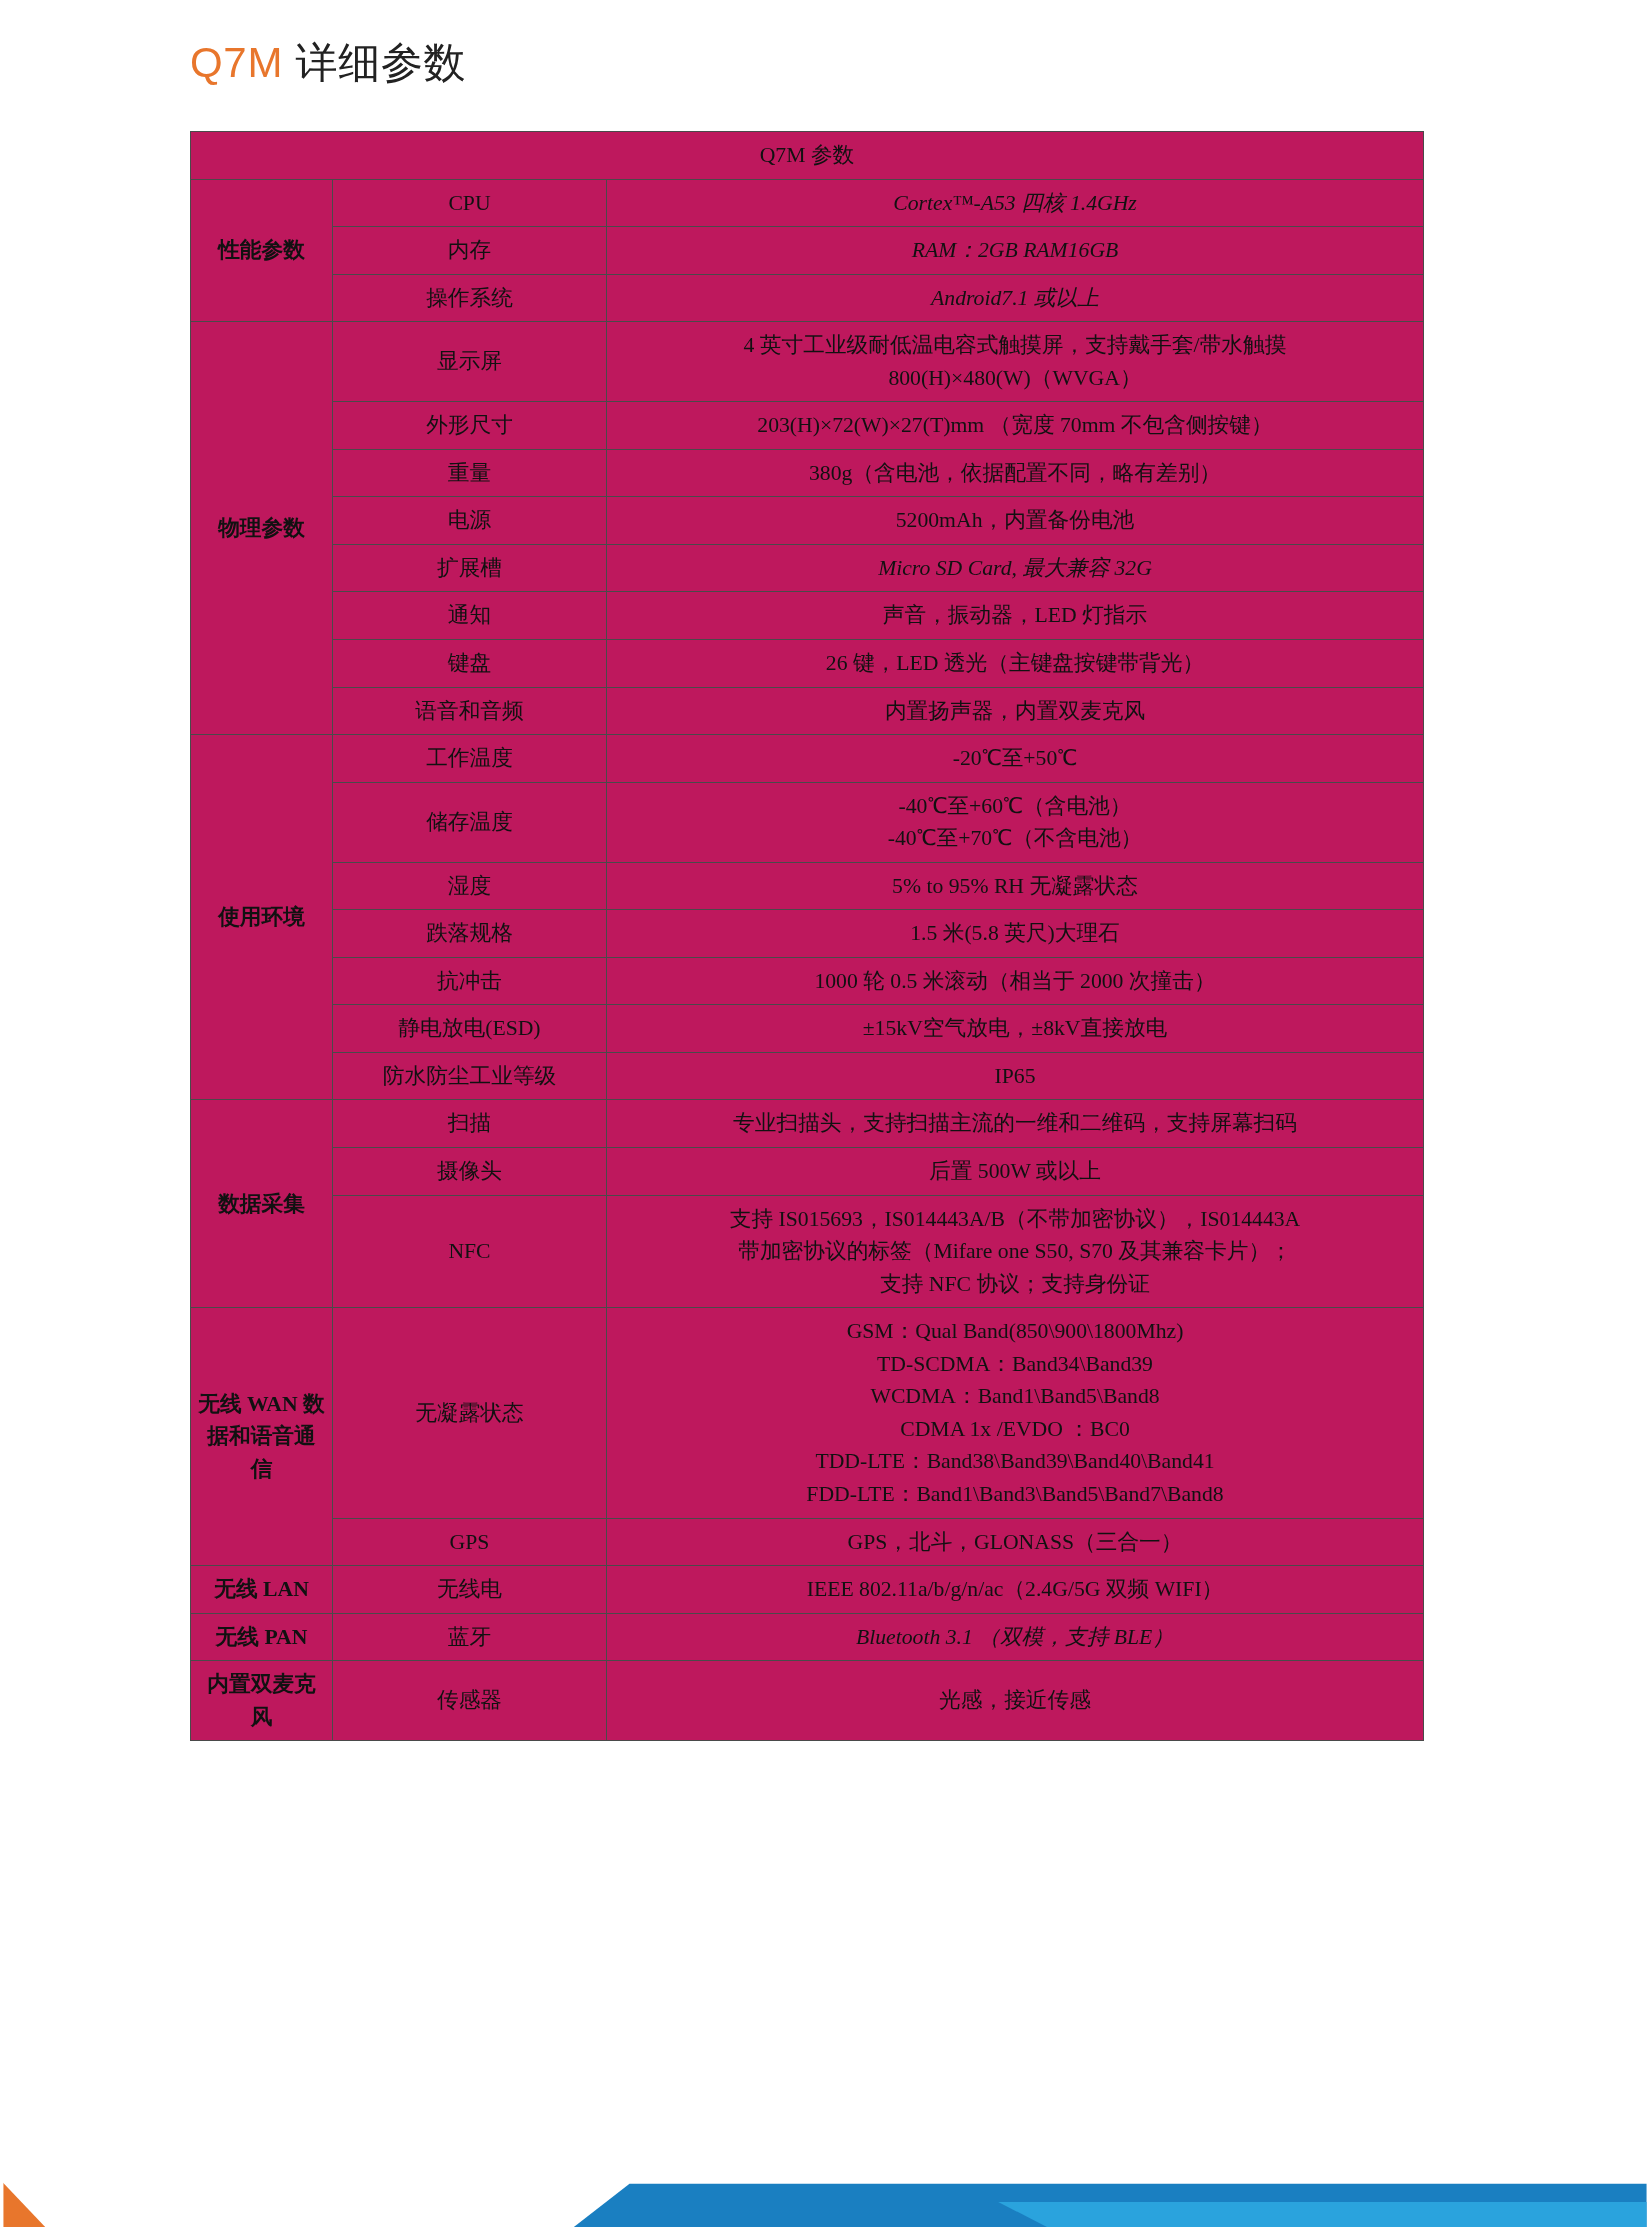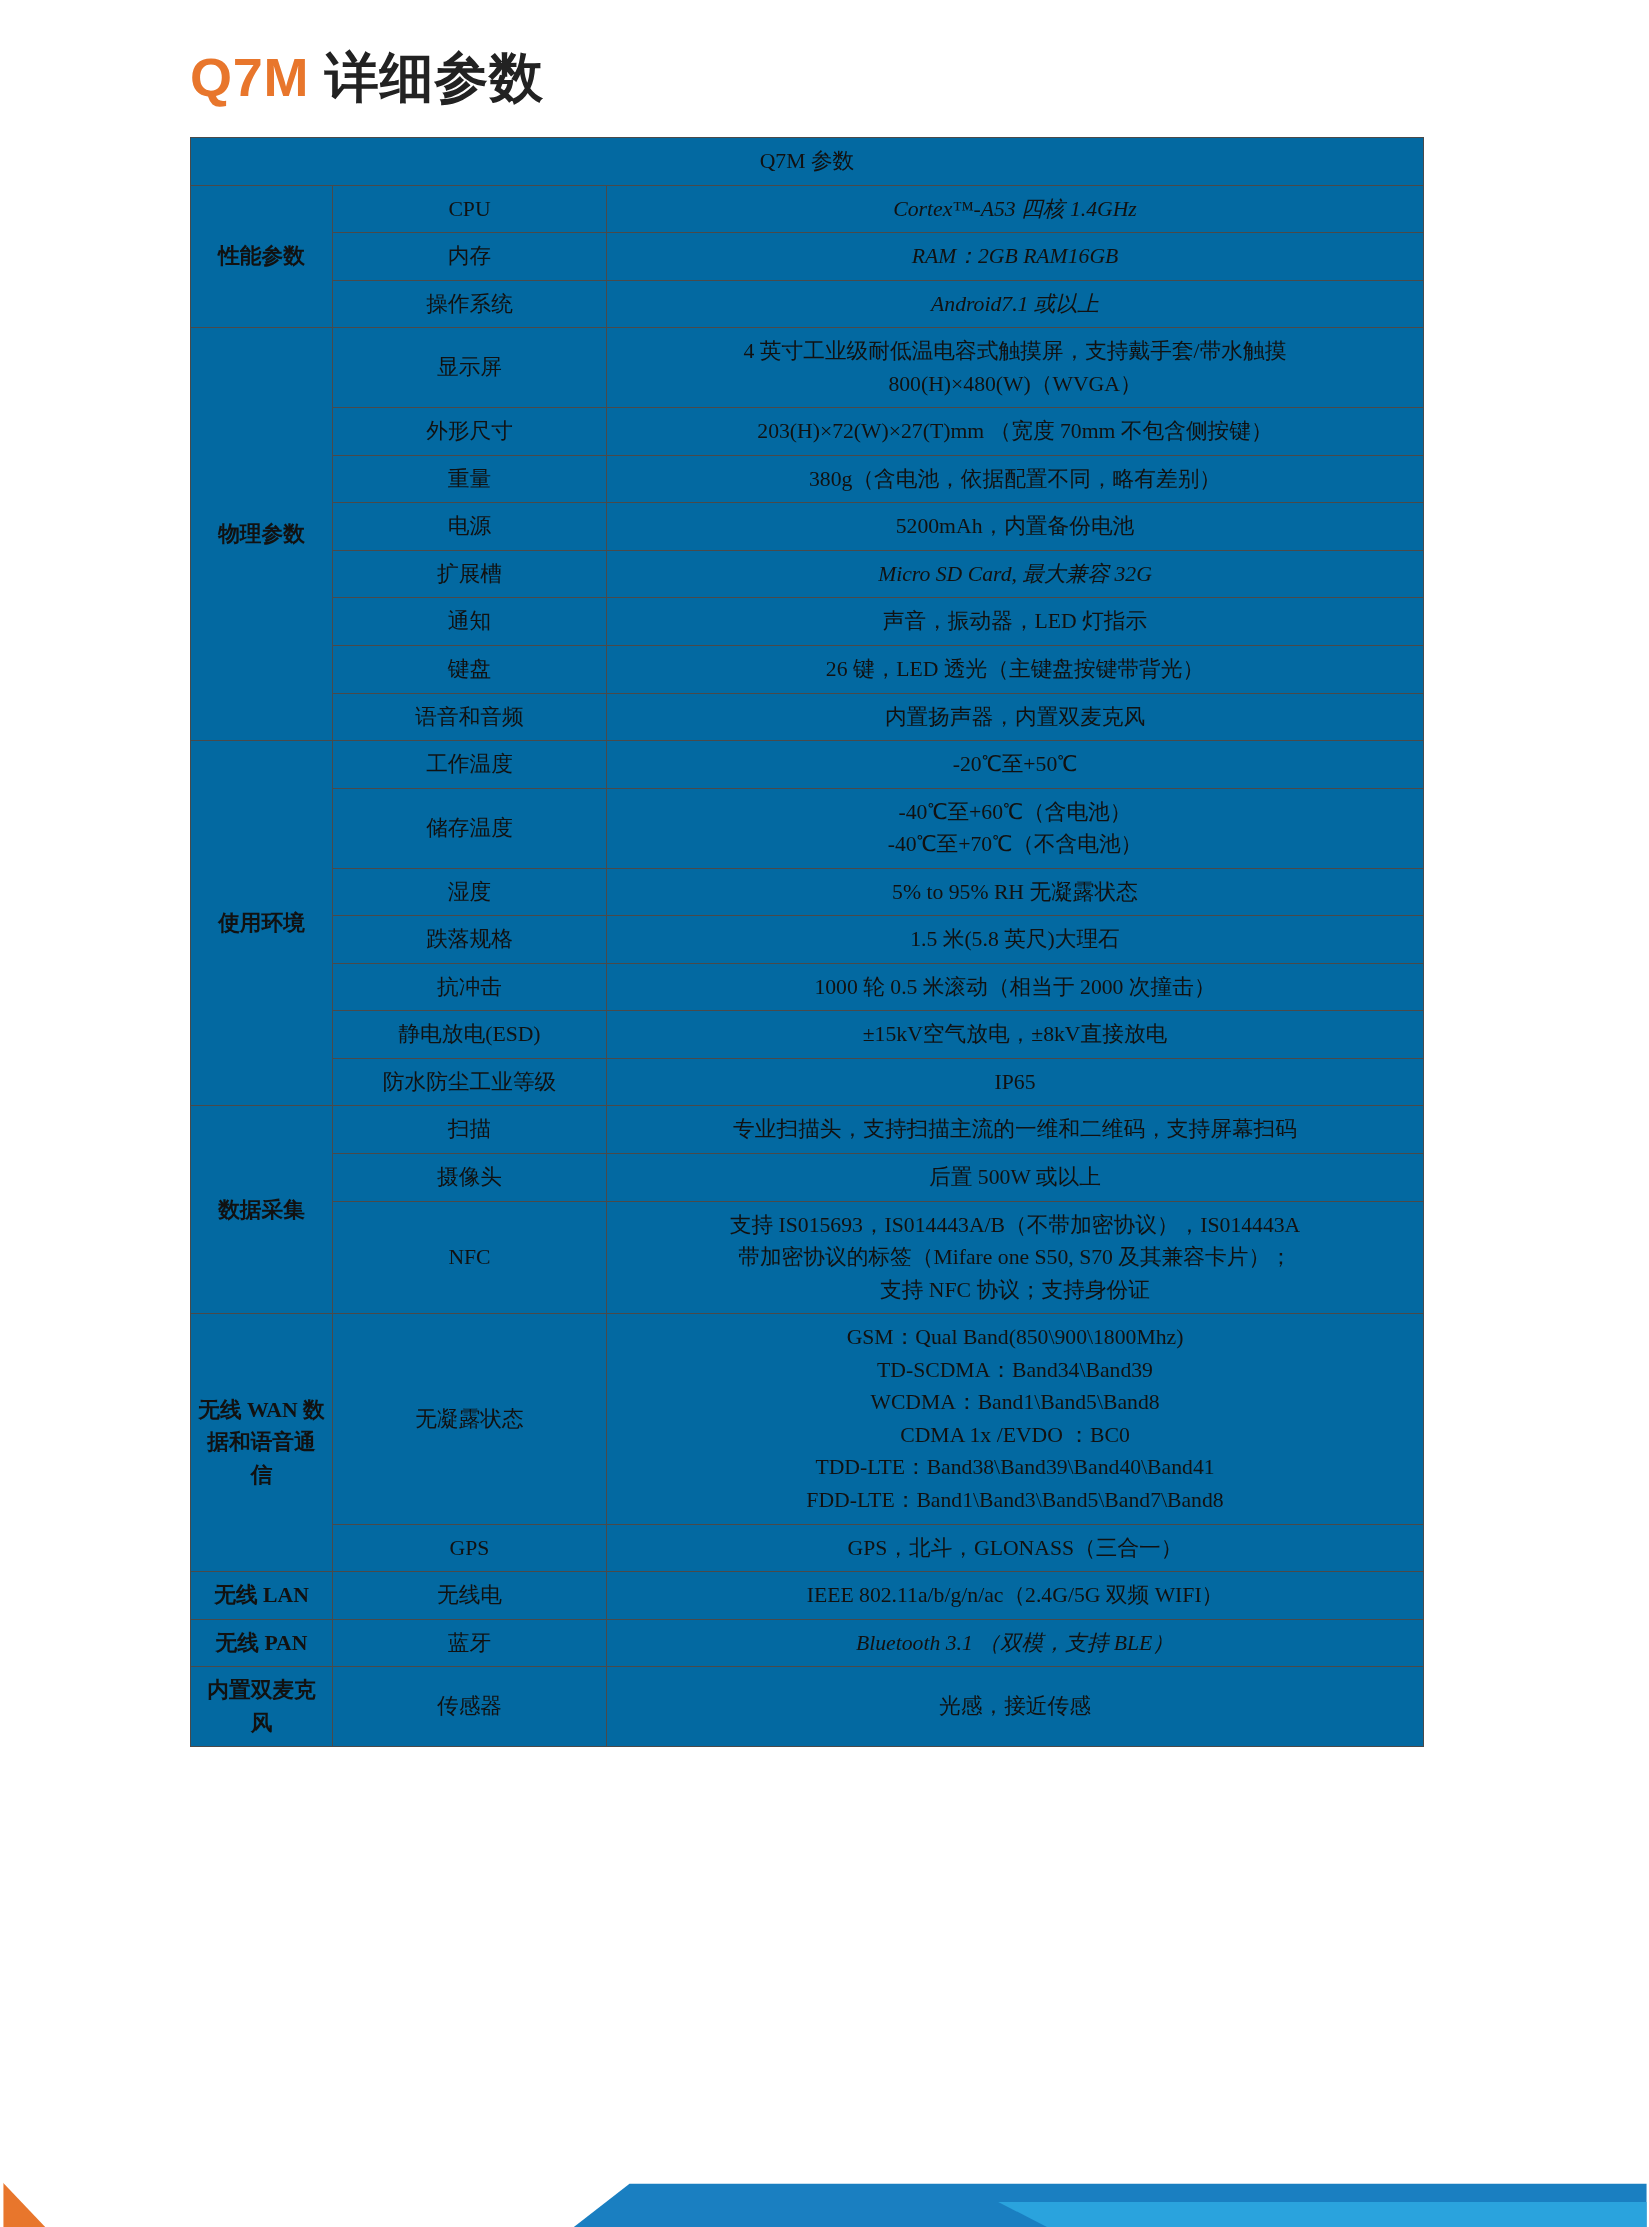--- a/index.html
+++ b/index.html
@@ -17,38 +17,38 @@
   .page {
     position: absolute;
     top: 0; left: 0;
     width: 1650px;
     height: 2227px;
     background: #fff;
   }
   .title {
     position: absolute;
     left: 190px;
-    top: 42px;
+    top: 35px;
     font-family: "Liberation Sans", sans-serif;
-    font-weight: bold;
-    font-size: 54px;
+    font-weight: normal;
+    font-size: 42px;
     letter-spacing: 0.7px;
     white-space: nowrap;
   }
   .title .brand { color: #e8762c; }
   .title .rest { color: #222222; }
 
   table.spec {
     position: absolute;
     left: 190px;
-    top: 137px;
+    top: 131px;
     width: 1234px;
     border-collapse: collapse;
     table-layout: fixed;
-    background: #0369a1;
+    background: #be185d;
   }
   table.spec td {
     border: 1.4px solid #4a4a4a;
     text-align: center;
     vertical-align: middle;
     color: #111;
     font-size: 21.7px;
     line-height: 1.5;
     padding: 7px 5.6px;
     font-family: "Liberation Serif", serif;

